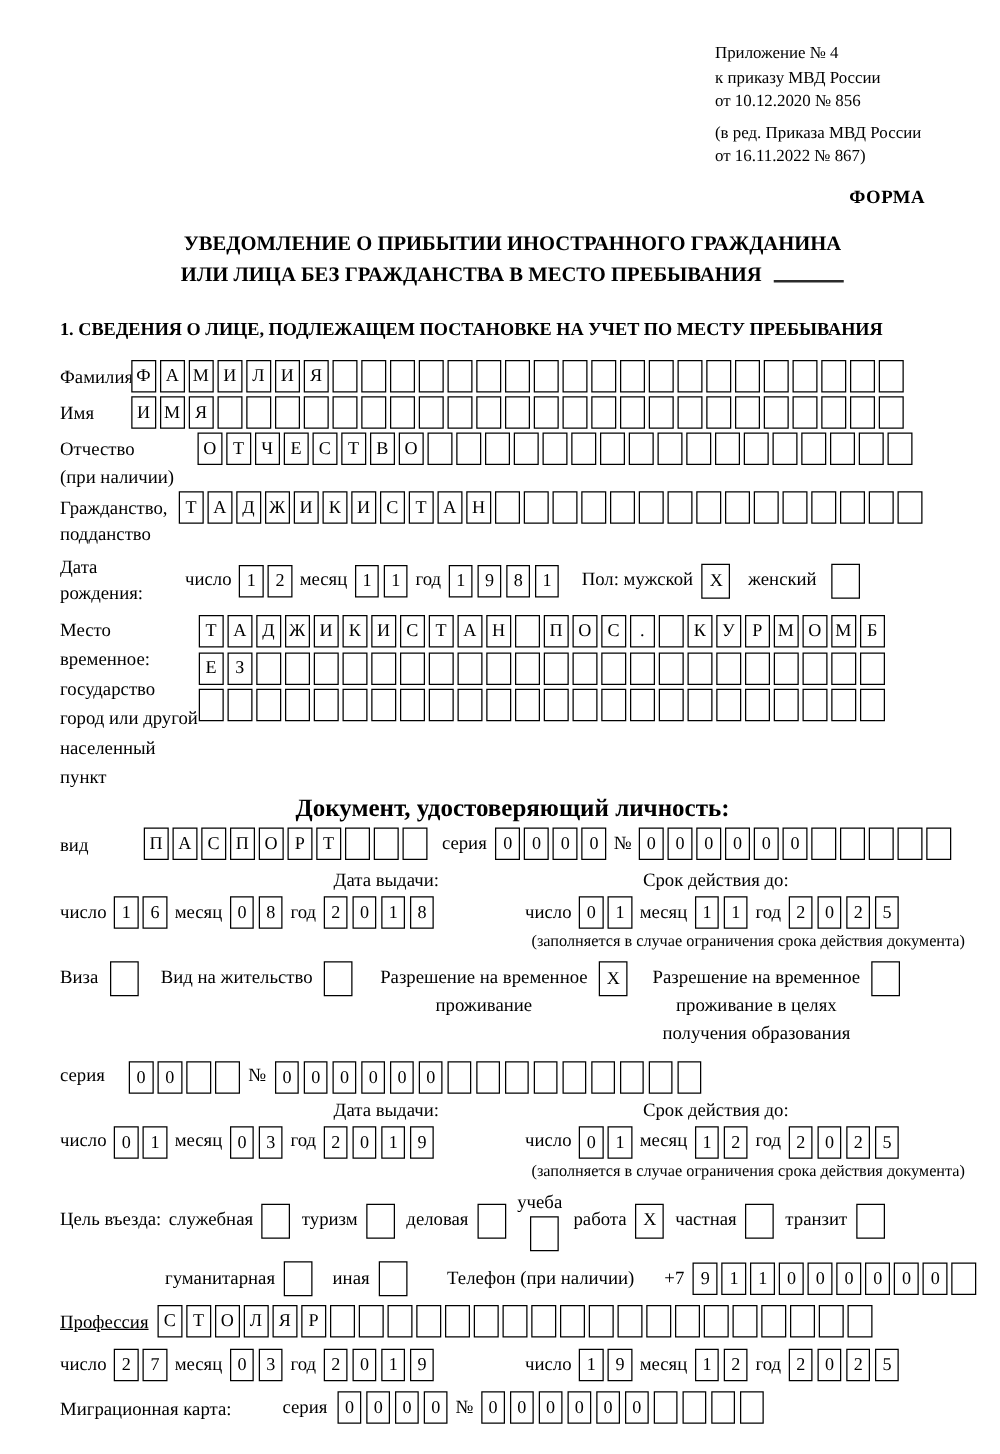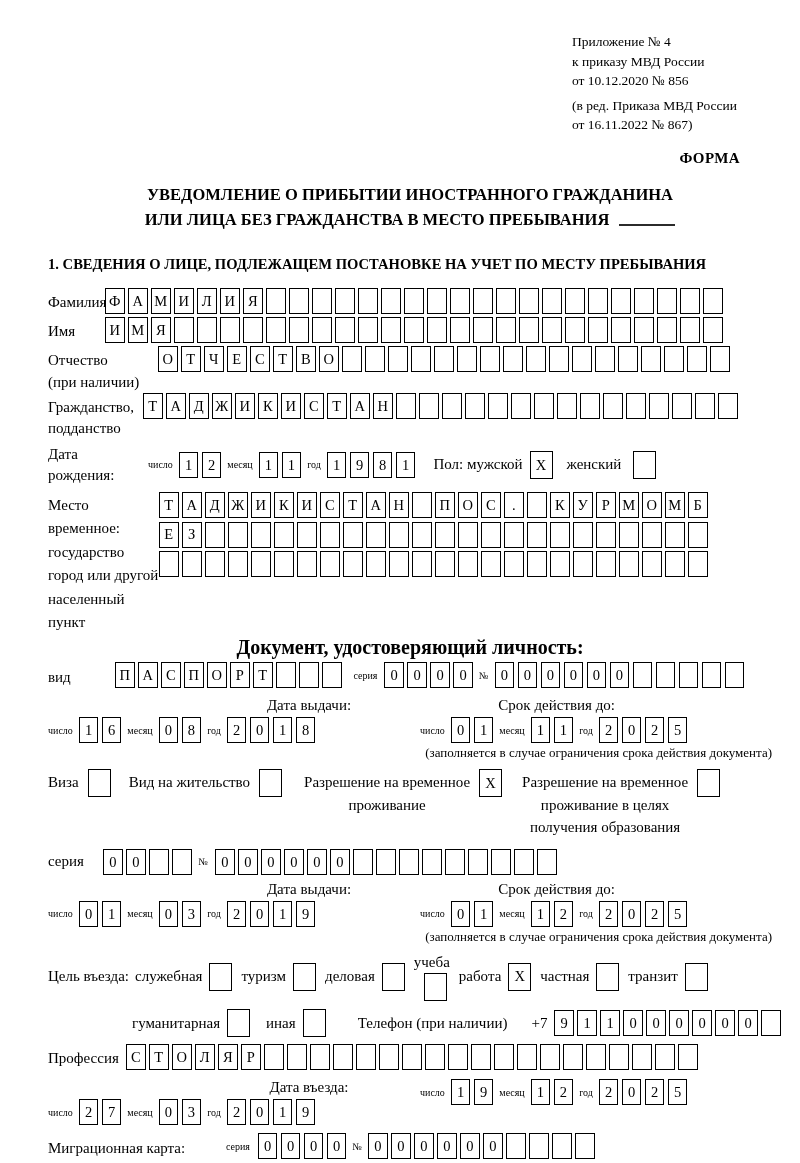--- a/index.html
+++ b/index.html
@@ -23,25 +23,25 @@
   .cell{flex:none;width:19.5px;height:26px;border:1.7px solid #000;box-sizing:border-box;
         display:flex;align-items:center;justify-content:center;font-size:14.5px;
         line-height:1;background:#fff;}
   .chk .cell{width:23px;height:28px;}
 
   .w-fam{width:57px;padding-top:4px;}
   .w-otch{width:110px;padding-top:4px;}
   .w-grazh{width:95px;padding-top:4px;}
   .w-mesto{width:111px;padding-top:2px;line-height:1.56;}
   .w-vid{width:67px;padding-top:4px;}
-  .w-prof{width:78px;padding-top:4px;}
+  .w-prof{width:78px;padding-top:4px;text-decoration:underline;}
 
   .stack > .boxrow{margin-bottom:3.5px;}
 
-  .dlbl{font-size:10px;align-self:center;flex:none;}
+  .dlbl{font-size:15px;align-self:center;flex:none;}
   .dg{display:flex;align-items:center;}
   .dg .boxrow{margin:0 6px;}
   .dg .dlbl{margin-right:6px;}
   .dg .dlbl + .boxrow{margin-left:0;}
 
   .dates{display:flex;margin-top:9px;}
   .dcol-l{width:372px;flex:none;}
   .dcol-r{flex:none;}
   .dhead{font-size:15px;text-align:center;margin-bottom:3px;}
   .dhead-l{padding-left:150px;}
@@ -630,21 +630,20 @@
         <span class="cell"></span>
         <span class="cell"></span>
         <span class="cell"></span>
         <span class="cell"></span>
         <span class="cell"></span>
       </span>
   </div>
 
   <div class="dates">
     <div class="dcol-l">
-      <div class="dhead dhead-l">Дата въезда:</div>
       <span class="dg">
         <span class="dlbl">число</span>
         <span class="boxrow">
             <span class="cell">2</span>
             <span class="cell">7</span>
           </span>
         <span class="dlbl">месяц</span>
         <span class="boxrow">
             <span class="cell">0</span>
             <span class="cell">3</span>

